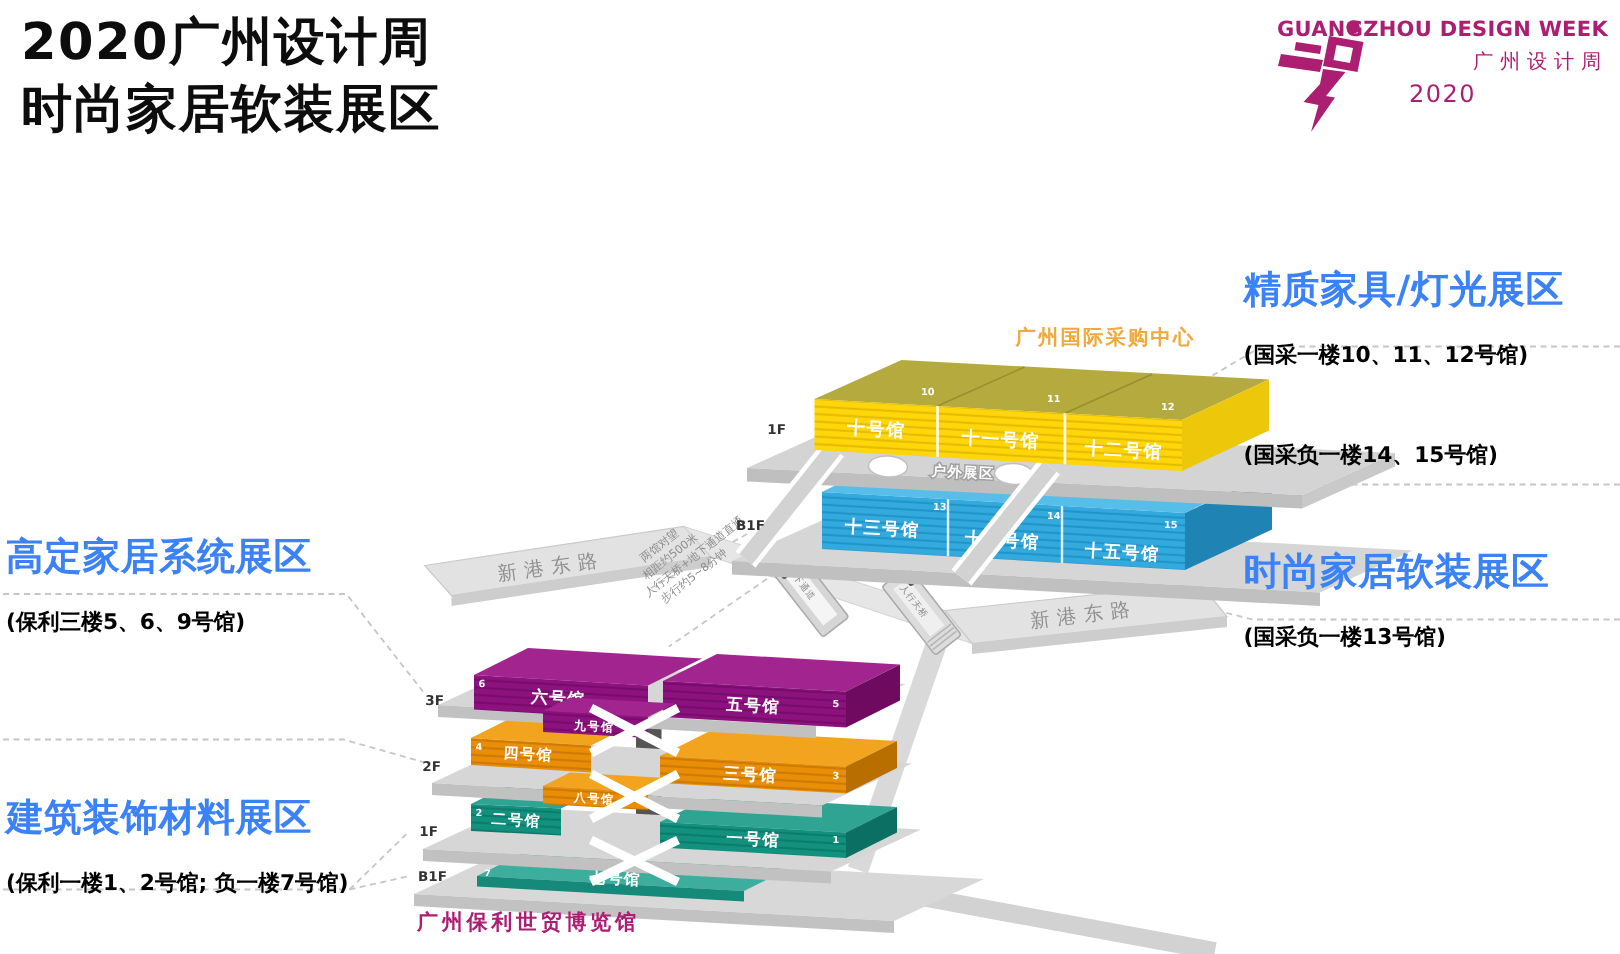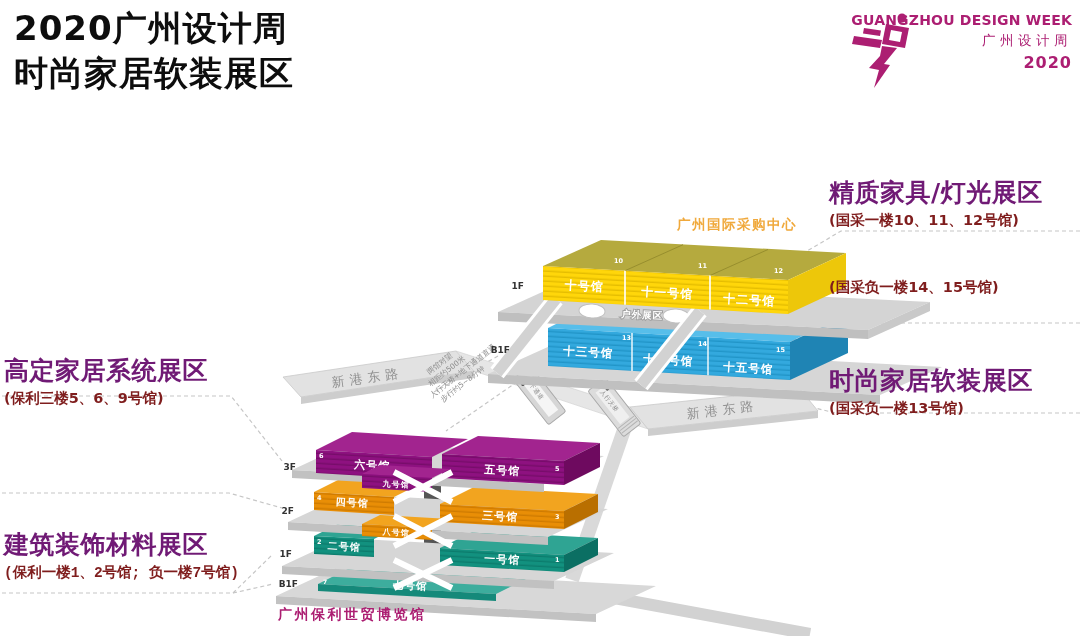--- a/index.html
+++ b/index.html
@@ -5,28 +5,28 @@
   html,body{margin:0;padding:0;background:#fff;}
   .canvas{position:relative;width:1080px;height:636px;background:#fff;overflow:hidden;
           font-family:"DejaVu Sans","Liberation Sans",sans-serif;}
   svg{position:absolute;left:0;top:0;}
   .title{position:absolute;left:14px;top:6px;font-size:34px;font-weight:bold;color:#0d0d0d;
          line-height:1.33;letter-spacing:1px;white-space:nowrap;}
   .logo{position:absolute;right:8px;top:12px;display:flex;align-items:flex-start;gap:9px;
         color:#AC1E72;text-align:right;}
   .logo .en{font-size:14px;font-weight:bold;letter-spacing:0.2px;white-space:nowrap;}
   .logo .cn{font-size:13.5px;font-weight:normal;letter-spacing:4.5px;margin-top:4px;}
-  .logo .yr{font-size:16px;font-weight:bold;letter-spacing:1px;margin-top:3px;}
+  .logo .yr{font-size:16px;font-weight:normal;letter-spacing:1px;margin-top:3px;text-align:center;}
   .zone{position:absolute;}
-  .zone .zname{font-size:25px;font-weight:bold;color:#701a75;letter-spacing:0.5px;white-space:nowrap;}
-  .zone .zdetail{font-size:14.5px;font-weight:bold;color:#7f1d1d;margin-top:2px;white-space:nowrap;}
+  .zone .zname{font-size:25px;font-weight:bold;color:#3b82f6;letter-spacing:0.5px;white-space:nowrap;}
+  .zone .zdetail{font-size:14.5px;font-weight:bold;color:#000000;margin-top:18px;white-space:nowrap;}
   .zone.zright{left:829px;width:251px;}
   .zone.zleft{left:4px;width:233px;}
   .zone.zleft .zdetail{text-align:left;}
-  .zone.zleft.wide .zdetail{text-align:left;font-family:Liberation Mono, monospace;}
+  .zone.zleft.wide .zdetail{text-align:left;}
   text{font-family:"DejaVu Sans","Liberation Sans",sans-serif;}
   .hallname{fill:#fff;font-weight:bold;letter-spacing:1px;}
   .hallnum{fill:#fff;font-weight:bold;}
   .floorlbl{fill:#333;font-weight:bold;font-size:9px;}
   .roadlbl{fill:#8f8f8f;font-size:13px;letter-spacing:5px;}
   .notelbl{fill:#8c8c8c;font-size:7.5px;}
   .conlbl{fill:#8a8a8a;font-size:6px;letter-spacing:0.5px;}
 </style>
 </head>
 <body>

